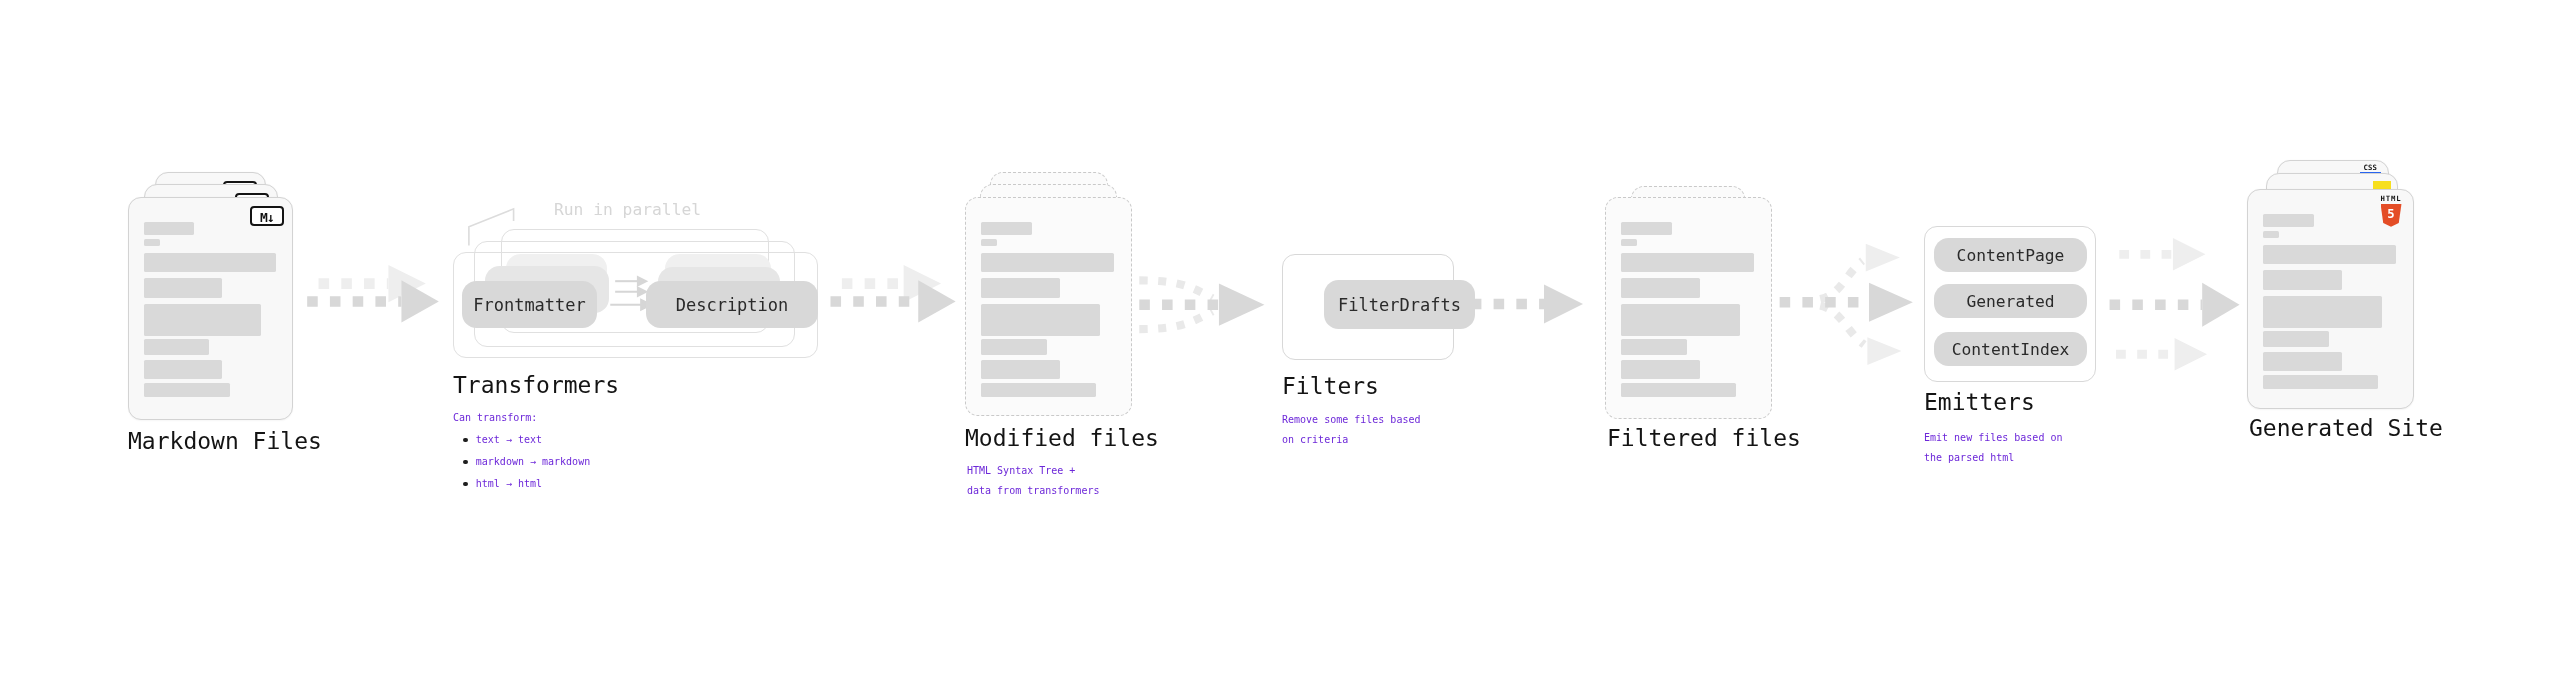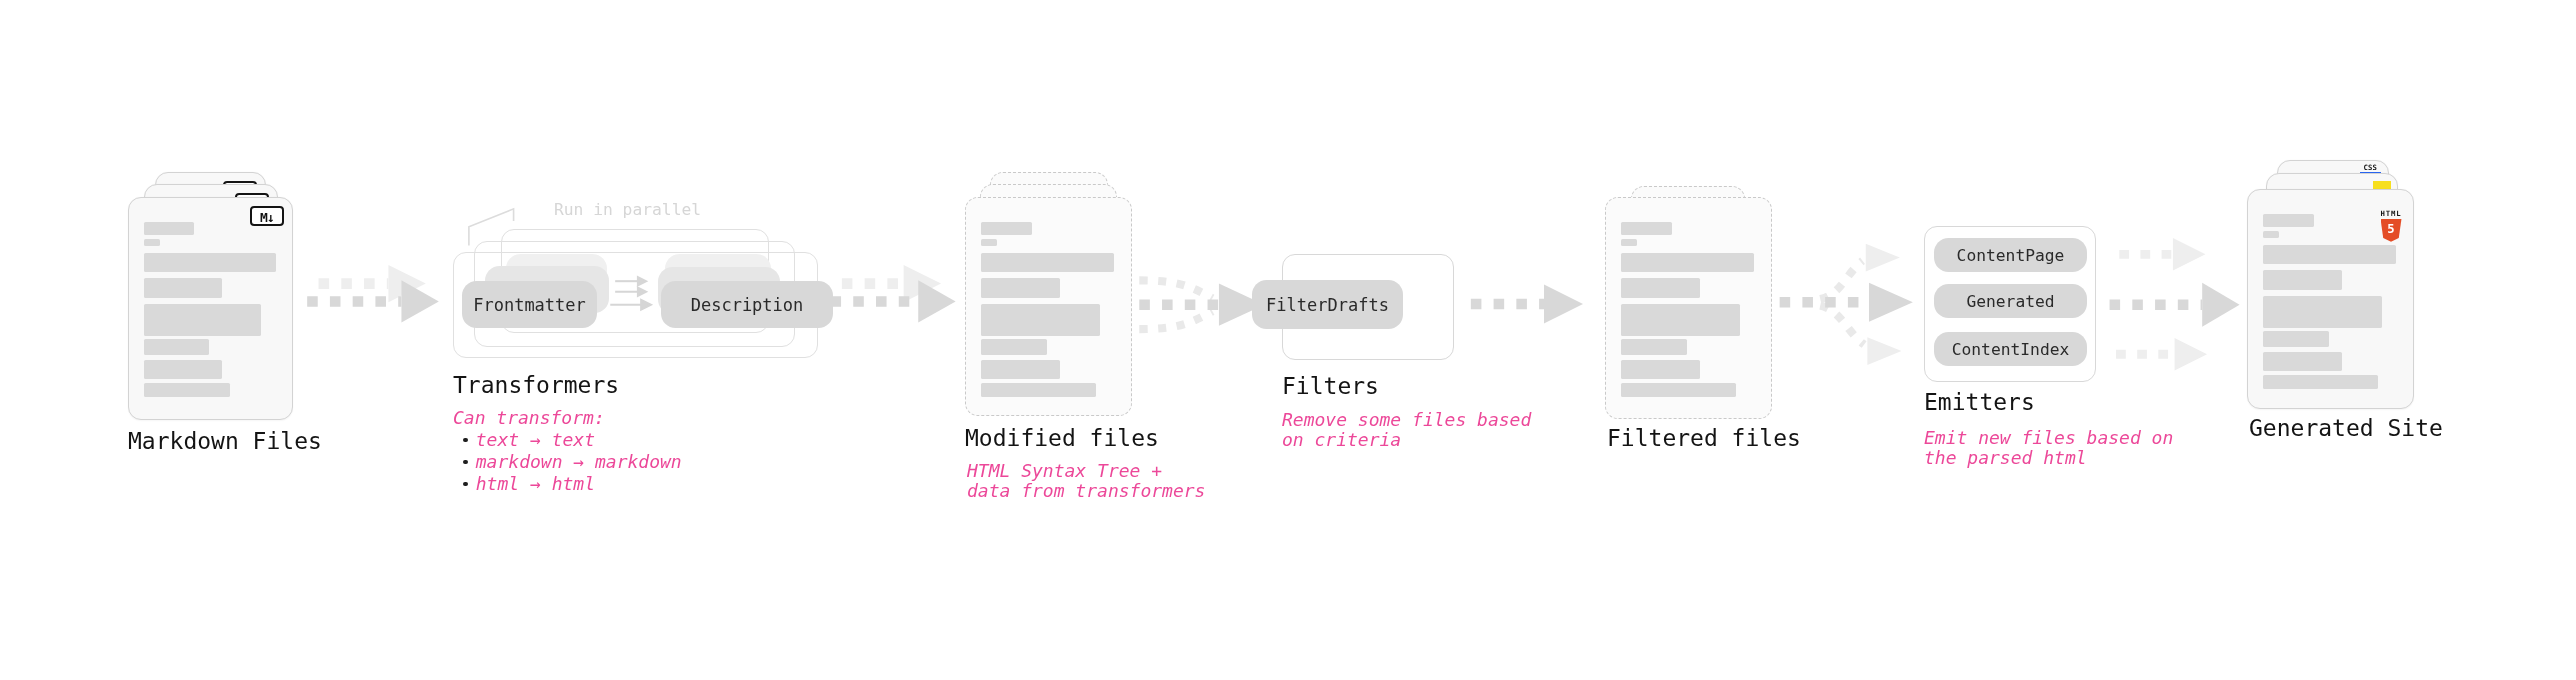--- a/index.html
+++ b/index.html
@@ -13,29 +13,29 @@
   .md-badge{position:absolute;right:8.1px;top:8.1px;width:34px;height:20.3px;border:2.4px solid #141414;
             border-radius:4.1px;background:#fff;font-weight:bold;font-size:13px;line-height:20.3px;
             text-align:center;letter-spacing:-0.8px;color:#141414;box-sizing:border-box;}
   .obox{position:absolute;border:1.6px solid #e0e0e0;border-radius:13px;z-index:2;box-sizing:border-box;background:transparent;}
   .obox.opaque{background:#ffffff;border-color:#d8d8d8;}
   .pill{position:absolute;background:#d8d8d8;border-radius:14.6px;color:#2a2a2a;z-index:4;
         display:flex;align-items:center;justify-content:center;font-size:17px;}
   .ghost1{background:#e6e6e6;z-index:3;}
   .ghost2{background:#f0f0f0;z-index:3;}
   .title{position:absolute;font-size:23px;line-height:1.1;color:#141414;z-index:2;white-space:nowrap;}
-  .caption{position:absolute;font-size:18px;line-height:20.3px;color:#ec4899;z-index:2;white-space:nowrap;font-style:italic;}
+  .caption{position:absolute;font-size:10px;line-height:20.3px;color:#6d28d9;z-index:2;white-space:nowrap;}
   .caption .blt{padding-left:9.8px;display:flex;align-items:center;}
   .caption .dot{width:4.9px;height:4.9px;border-radius:50%;background:#1e1e1e;margin-right:8.1px;flex:none;}
   .annotation{position:absolute;font-size:16.3px;color:#d6d6d6;z-index:2;white-space:nowrap;}
   .js-chip{position:absolute;right:6.5px;top:7.3px;width:18px;height:9px;background:#f7df1e;}
   .css-chip{position:absolute;right:7.3px;top:3.3px;width:21px;text-align:center;}
   .css-chip .txt{font-size:7.3px;font-weight:bold;line-height:7.3px;color:#141414;letter-spacing:0;}
   .css-chip .bar-b{height:3.3px;background:#2965f1;margin-top:0.8px;}
-  .html5-badge{position:absolute;right:9.8px;top:4.9px;width:24.4px;text-align:center;margin-top:15px;}
+  .html5-badge{position:absolute;right:9.8px;top:4.9px;width:24.4px;text-align:center;}
   .html5-badge .txt{font-size:7.3px;font-weight:bold;letter-spacing:0.8px;color:#141414;line-height:8.1px;}
   .html5-badge .shield{width:21px;height:23px;margin:0.8px auto 0;background:#e44d26;
      clip-path:polygon(0 0,100% 0,87% 84%,50% 100%,13% 84%);color:#fff;font-weight:bold;
      font-size:12.2px;line-height:21px;text-align:center;}
 </style>
 </head>
 <body>
 
 <div id="canvas">
 
@@ -111,21 +111,21 @@
   <div class="title" style="left:128px;top:429px">Markdown Files</div>
 
   <div class="obox" style="left:501px;top:229px;width:268px;height:104px"></div>
   <div class="obox" style="left:474px;top:241px;width:321px;height:106px"></div>
   <div class="obox" style="left:453px;top:252px;width:365px;height:106px"></div>
   <div class="pill ghost2" style="left:506px;top:254px;width:101px;height:46px"></div>
   <div class="pill ghost1" style="left:485px;top:266px;width:124px;height:47px"></div>
   <div class="pill ghost2" style="left:665px;top:254px;width:106px;height:46px"></div>
   <div class="pill ghost1" style="left:658px;top:267px;width:122px;height:47px"></div>
   <div class="pill" style="left:462px;top:281px;width:135px;height:47px">Frontmatter</div>
-  <div class="pill" style="left:661px;top:281px;width:172px;height:47px">Description</div>
+  <div class="pill" style="left:646px;top:281px;width:172px;height:47px">Description</div>
   <div class="annotation" style="left:554px;top:200px">Run in parallel</div>
   <div class="title" style="left:453px;top:373px">Transformers</div>
   <div class="caption" style="left:453px;top:407px;line-height:22px">
     <div>Can transform:</div>
     <div class="blt">
         <span class="dot"></span>
         <span>text → text</span>
       </div>
     <div class="blt">
         <span class="dot"></span>
@@ -149,21 +149,21 @@
       <div class="bar" style="top: 162px; height: 18.7px; width: 48%;"></div>
       <div class="bar" style="top: 185px; height: 14px; width: 70%;"></div>
     </div>
   <div class="title" style="left:965px;top:426px">Modified files</div>
   <div class="caption" style="left:967px;top:461px">
     <div>HTML Syntax Tree +</div>
     <div>data from transformers</div>
   </div>
 
   <div class="obox opaque" style="left:1282px;top:254px;width:172px;height:106px"></div>
-  <div class="pill" style="left:1252px;top:280px;width:151px;height:49px">FilterDrafts</div>
+  <div class="pill" style="left:1324px;top:280px;width:151px;height:49px">FilterDrafts</div>
   <div class="title" style="left:1282px;top:374px">Filters</div>
   <div class="caption" style="left:1282px;top:410px">
     <div>Remove some files based</div>
     <div>on criteria</div>
   </div>
 
   <div class="card dashed" style="left:1631px;top:186px;width:114px;height:222px"></div>
   <div class="card dashed" style="left:1605px;top:197px;width:167px;height:222px">
       <div class="bar" style="top: 24.4px; height: 13px; width: 31%;"></div>
       <div class="bar" style="top: 41px; height: 6.5px; width: 10%;"></div>

